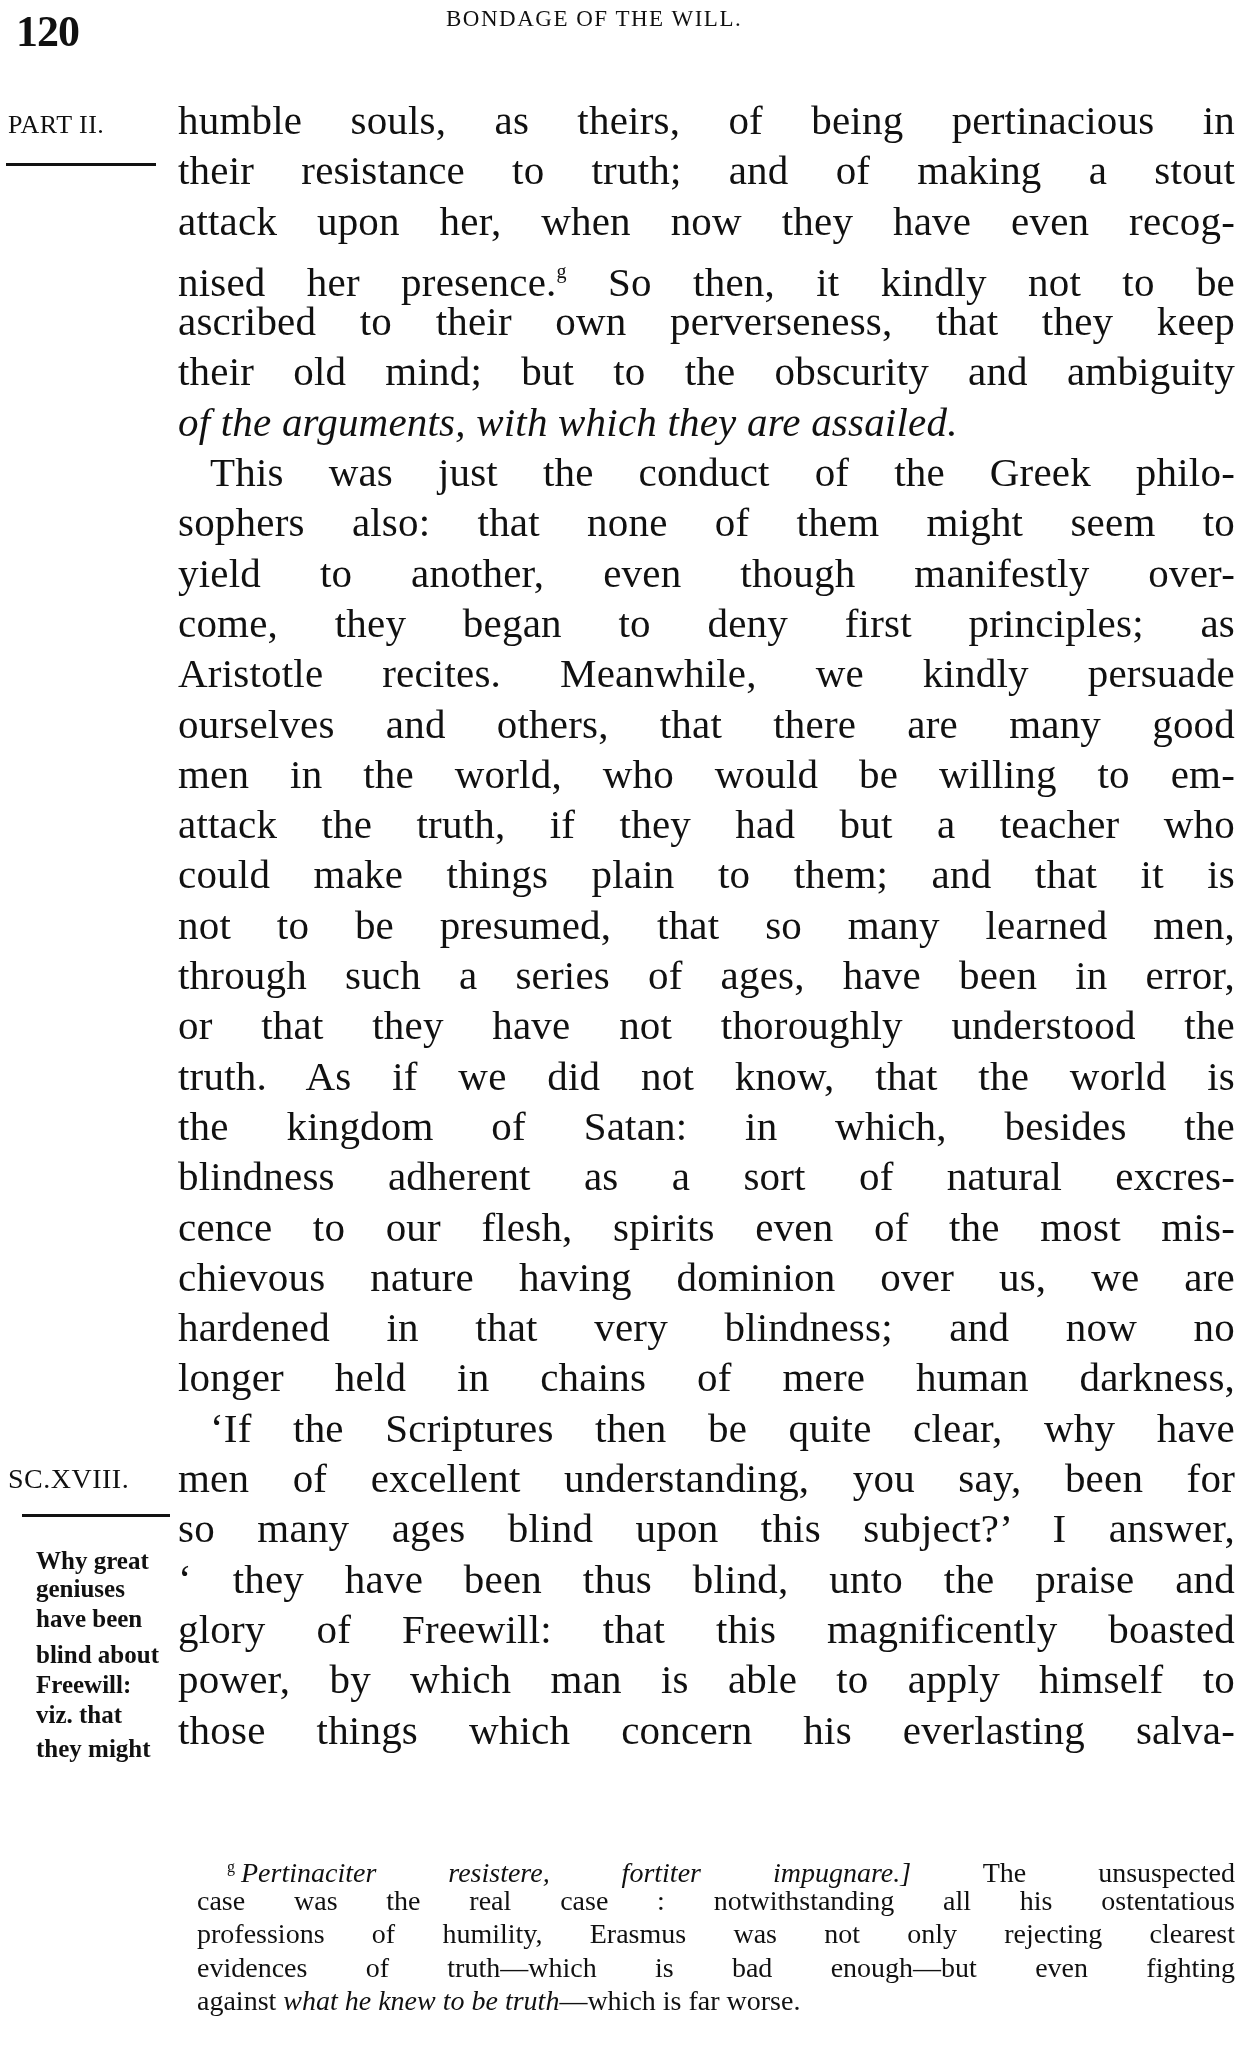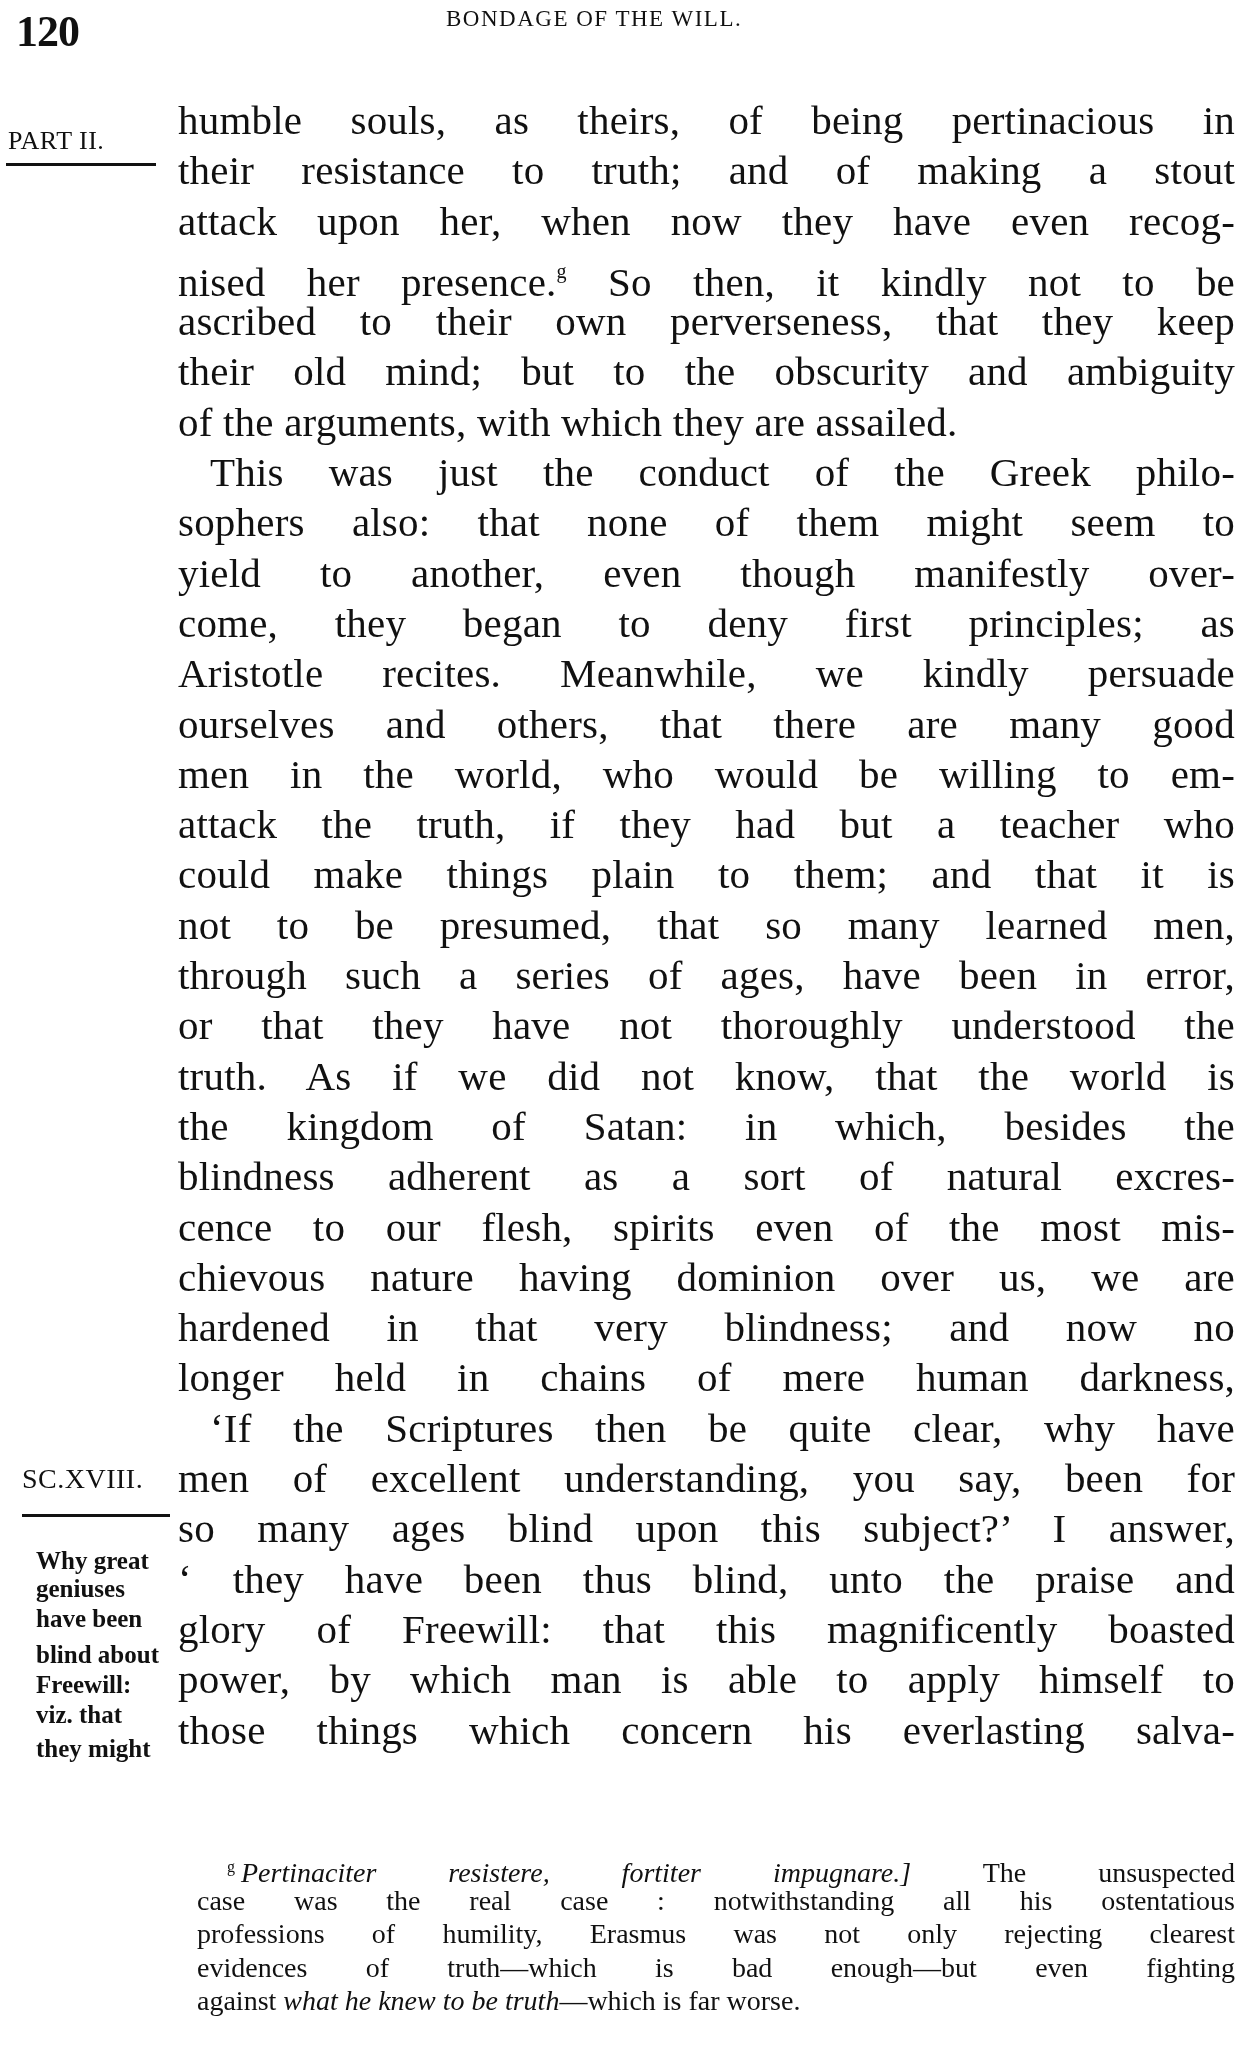--- a/index.html
+++ b/index.html
@@ -4,45 +4,45 @@
 <style>
   html, body { margin: 0; padding: 0; background: #ffffff; }
   body { width: 1248px; height: 2056px; position: relative; overflow: hidden;
          font-family: "Liberation Serif", "DejaVu Serif", serif; color: #111; }
   .abs { position: absolute; }
   .page-number { left: 16px; top: 6px; font-size: 44px; font-weight: bold; letter-spacing: -1px; }
   .running-head { left: 446px; top: 6px; font-size: 23px; letter-spacing: 1.5px; white-space: nowrap; }
   .body-col { left: 178px; top: 95px; width: 1057px; }
   .line { height: 50.3px; line-height: 50.3px; font-size: 41px; white-space: nowrap;
           text-align: justify; text-align-last: justify; letter-spacing: 0.2px; }
-  .line.last { text-align-last: left; }
+  .line.last { text-align-last: left; font-style: italic; }
   .line.indent { padding-left: 32px; box-sizing: border-box; }
   .sup { font-size: 20px; vertical-align: 18px; }
   .margin-head { font-size: 26px; font-variant: small-caps; white-space: nowrap; letter-spacing: 0.5px; }
   .rule { height: 3px; background: #111; }
   .margin-note { left: 36px; top: 1544px; width: 160px; font-size: 25px; font-weight: bold; line-height: 34px; }
   .margin-note div { white-space: nowrap; }
   .footnote { left: 197px; top: 1850px; width: 1038px; }
   .fline { height: 33.5px; line-height: 33.5px; font-size: 28px; white-space: nowrap;
            text-align: justify; text-align-last: justify; }
   .fline.last { text-align-last: left; }
   .fline.indent { padding-left: 30px; box-sizing: border-box; }
   .fn-mark { font-size: 16px; vertical-align: 10px; margin-right: 6px; }
   i { font-style: italic; }
 </style>
 </head>
 <body>
 
 <div class="abs page-number">120</div>
 <div class="abs running-head">BONDAGE OF THE WILL.</div>
 
-<div class="abs margin-head" style="left:8px; top:116px; line-height:50px;">PART II.</div>
+<div class="abs margin-head" style="left:8px; top:100px; line-height:50px;">PART II.</div>
 <div class="abs rule" style="left:6px; top:163px; width:150px;"></div>
 
-<div class="abs margin-head" style="left:22px; top:1454px; line-height:50px; font-size:28px;">SC.XVIII.</div>
+<div class="abs margin-head" style="left:8px; top:1454px; line-height:50px; font-size:28px;">SC.XVIII.</div>
 <div class="abs rule" style="left:22px; top:1514px; width:148px;"></div>
 <div class="abs margin-note">
   <div>Why great</div>
   <div style="line-height:22px;height:26px;">geniuses</div>
   <div style="line-height:30px;height:34px;">have been</div>
   <div>blind about</div>
   <div style="line-height:26px;height:28px;">Freewill:</div>
   <div style="line-height:30px;height:32px;">viz. that</div>
   <div>they might</div>
 </div>

